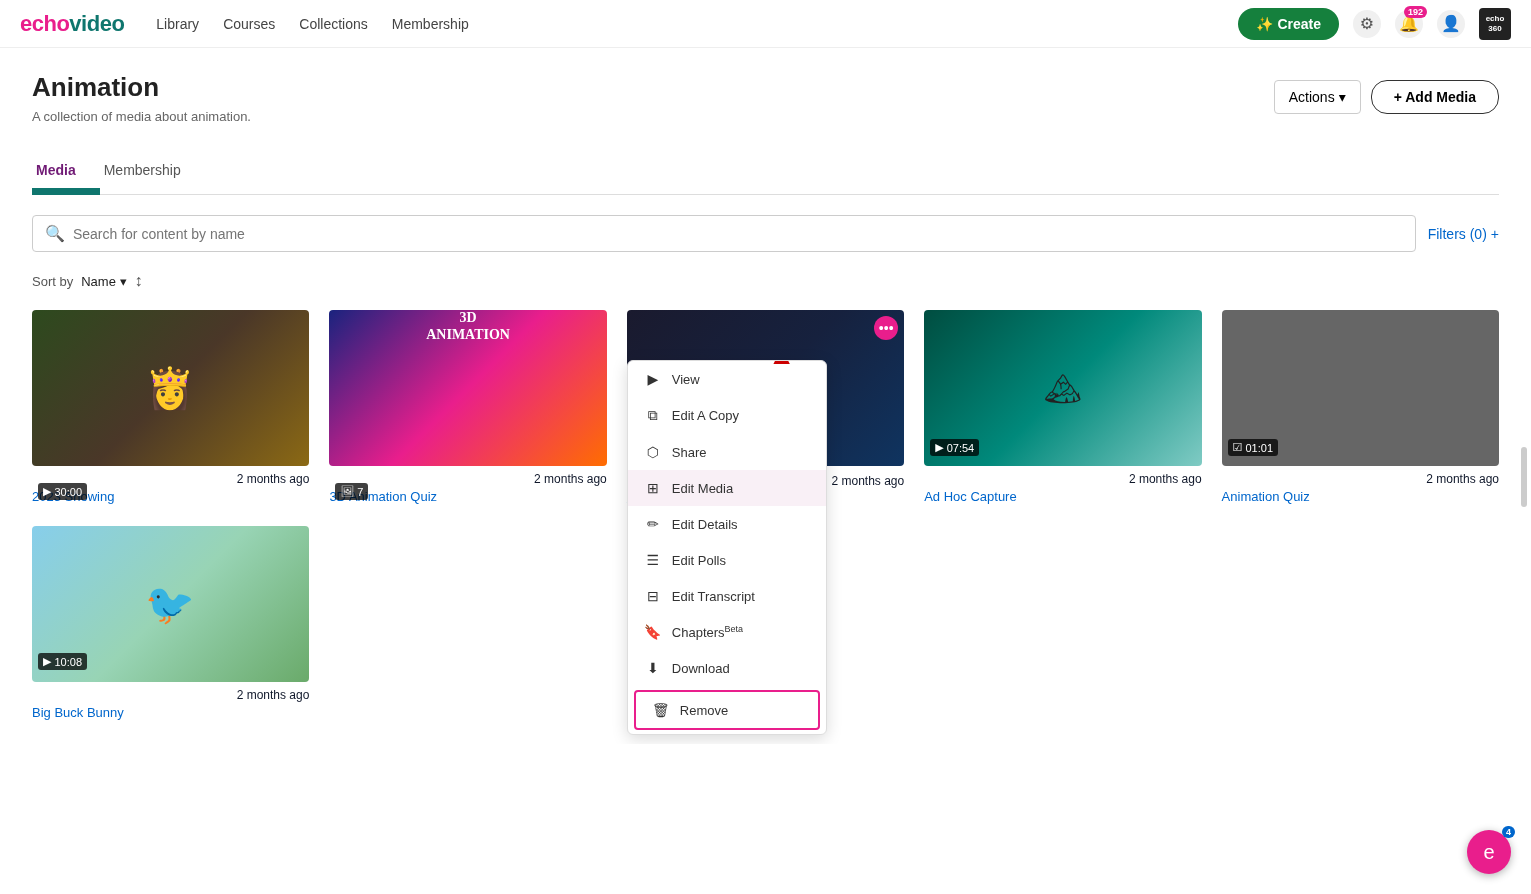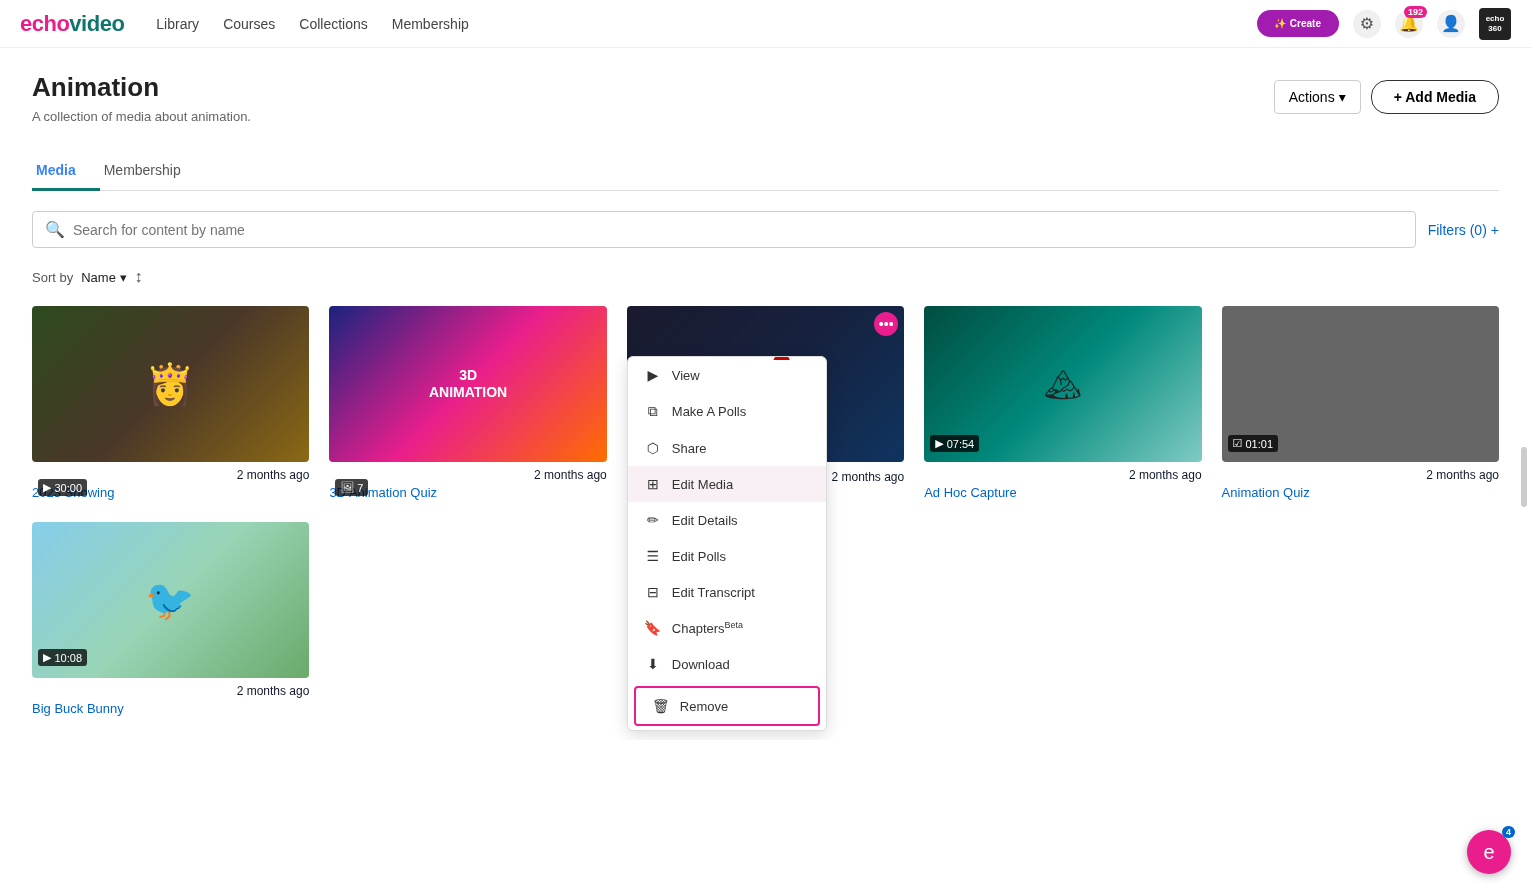--- a/index.html
+++ b/index.html
@@ -5,34 +5,34 @@
     * { box-sizing: border-box; margin: 0; padding: 0; }
     body { font-family: -apple-system, BlinkMacSystemFont, 'Segoe UI', sans-serif; background: #fff; color: #222; font-size: 14px; }
 
     
     .nav { display: flex; align-items: center; padding: 0 20px; height: 48px; border-bottom: 1px solid #eee; background: #fff; position: relative; }
     .nav-logo { font-size: 22px; font-weight: 700; color: #222; margin-right: 32px; letter-spacing: -0.5px; }
     .nav-logo span { color: #e91e8c; }
     .nav-links { display: flex; gap: 24px; }
     .nav-link { color: #444; text-decoration: none; font-size: 14px; cursor: pointer; }
     .nav-right { margin-left: auto; display: flex; align-items: center; gap: 14px; }
-    .create-btn { background: #a21caf; color: #fff; border: none; border-radius: 20px; padding: 8px 18px; font-size: 10px; font-weight: 600; cursor: pointer; display: flex; align-items: center; gap: 6px; }
+    .create-btn { background: #15803d; color: #fff; border: none; border-radius: 20px; padding: 8px 18px; font-size: 14px; font-weight: 600; cursor: pointer; display: flex; align-items: center; gap: 6px; }
     .nav-icon { width: 28px; height: 28px; border-radius: 50%; background: #f0f0f0; display: flex; align-items: center; justify-content: center; cursor: pointer; position: relative; font-size: 16px; color: #555; }
     .badge { position: absolute; top: -4px; right: -4px; background: #e91e8c; color: #fff; font-size: 9px; border-radius: 8px; padding: 1px 4px; font-weight: 700; }
     .echo-logo { width: 32px; height: 32px; background: #222; border-radius: 4px; display: flex; align-items: center; justify-content: center; color: #fff; font-size: 11px; font-weight: 700; }
 
     
     .page { padding: 24px 32px; }
     .page-title { font-size: 26px; font-weight: 600; color: #222; margin-bottom: 6px; }
     .page-subtitle { color: #666; font-size: 13px; margin-bottom: 20px; }
 
     
     .tabs { display: flex; border-bottom: 1px solid #ddd; margin-bottom: 20px; }
     .tab { padding: 10px 24px 10px 4px; font-size: 14px; cursor: pointer; color: #555; border-bottom: 3px solid transparent; margin-bottom: -1px; }
-    .tab.active { color: #3b82f6; border-bottom: 3px solid #0f766e; font-weight: 600; }
+    .tab.active { color: #701a75; border-bottom: 7px solid #0f766e; font-weight: 600; }
 
     
     .search-row { display: flex; align-items: center; gap: 12px; margin-bottom: 20px; }
     .search-box { display: flex; align-items: center; flex: 1; border: 1px solid #ccc; border-radius: 4px; padding: 8px 12px; gap: 8px; }
     .search-icon { color: #e91e8c; font-size: 16px; }
     .search-box input { border: none; outline: none; width: 100%; font-size: 14px; color: #777; background: transparent; }
     .filters-btn { color: #0066cc; cursor: pointer; font-size: 14px; white-space: nowrap; display: flex; align-items: center; gap: 4px; }
 
     
     .sort-row { display: flex; align-items: center; gap: 8px; margin-bottom: 20px; }
@@ -146,21 +146,21 @@
       </div>
       <div style="position:absolute; bottom:6px; left:6px; background:rgba(0,0,0,0.75); color:#fff; font-size:11px; padding:2px 5px; border-radius:3px; display:flex; align-items:center; gap:3px;">
         <span>▶</span>
         <span>30:00</span>
       </div>
       <div class="media-time">2 months ago</div>
       <div class="media-name">2023 Showing</div>
     </div>
 
     <div class="media-card-wrapper">
-      <div class="media-thumb thumb-blue" style="display:flex; align-items:center; justify-content:center; color:#fff; font-size:18px; font-weight:700; flex-direction:column; line-height:1.2;">
+      <div class="media-thumb thumb-blue" style="display:flex; align-items:center; color:#fff; font-size:18px; font-weight:700; flex-direction:column; line-height:1.2;font-family:Liberation Serif, serif;">
         <div style="font-size:14px;">3D</div>
         <div style="font-size:14px;">ANIMATION</div>
       </div>
       <div style="position:absolute; bottom:6px; left:6px; background:rgba(0,0,0,0.75); color:#fff; font-size:11px; padding:2px 5px; border-radius:3px; display:flex; align-items:center; gap:3px;">
         <span>🖼</span>
         <span>7</span>
       </div>
       <div class="media-time">2 months ago</div>
       <div class="media-name">3D Animation Quiz</div>
     </div>
@@ -178,21 +178,21 @@
       <div class="context-menu" style="top:50px; left:0; transform:none; width:200px;">
 
         <div style="position:absolute; top:-20px; left:140px; color:#cc0000; font-size:28px; line-height:1;">▲</div>
 
         <div class="menu-item">
           <span class="menu-icon">▶</span>
           <span>View</span>
         </div>
         <div class="menu-item">
           <span class="menu-icon">⧉</span>
-          <span>Make A Polls</span>
+          <span>Edit A Copy</span>
         </div>
         <div class="menu-item">
           <span class="menu-icon">⬡</span>
           <span>Share</span>
         </div>
         <div class="menu-item highlighted">
           <span class="menu-icon">⊞</span>
           <span>Edit Media</span>
         </div>
         <div class="menu-item">

